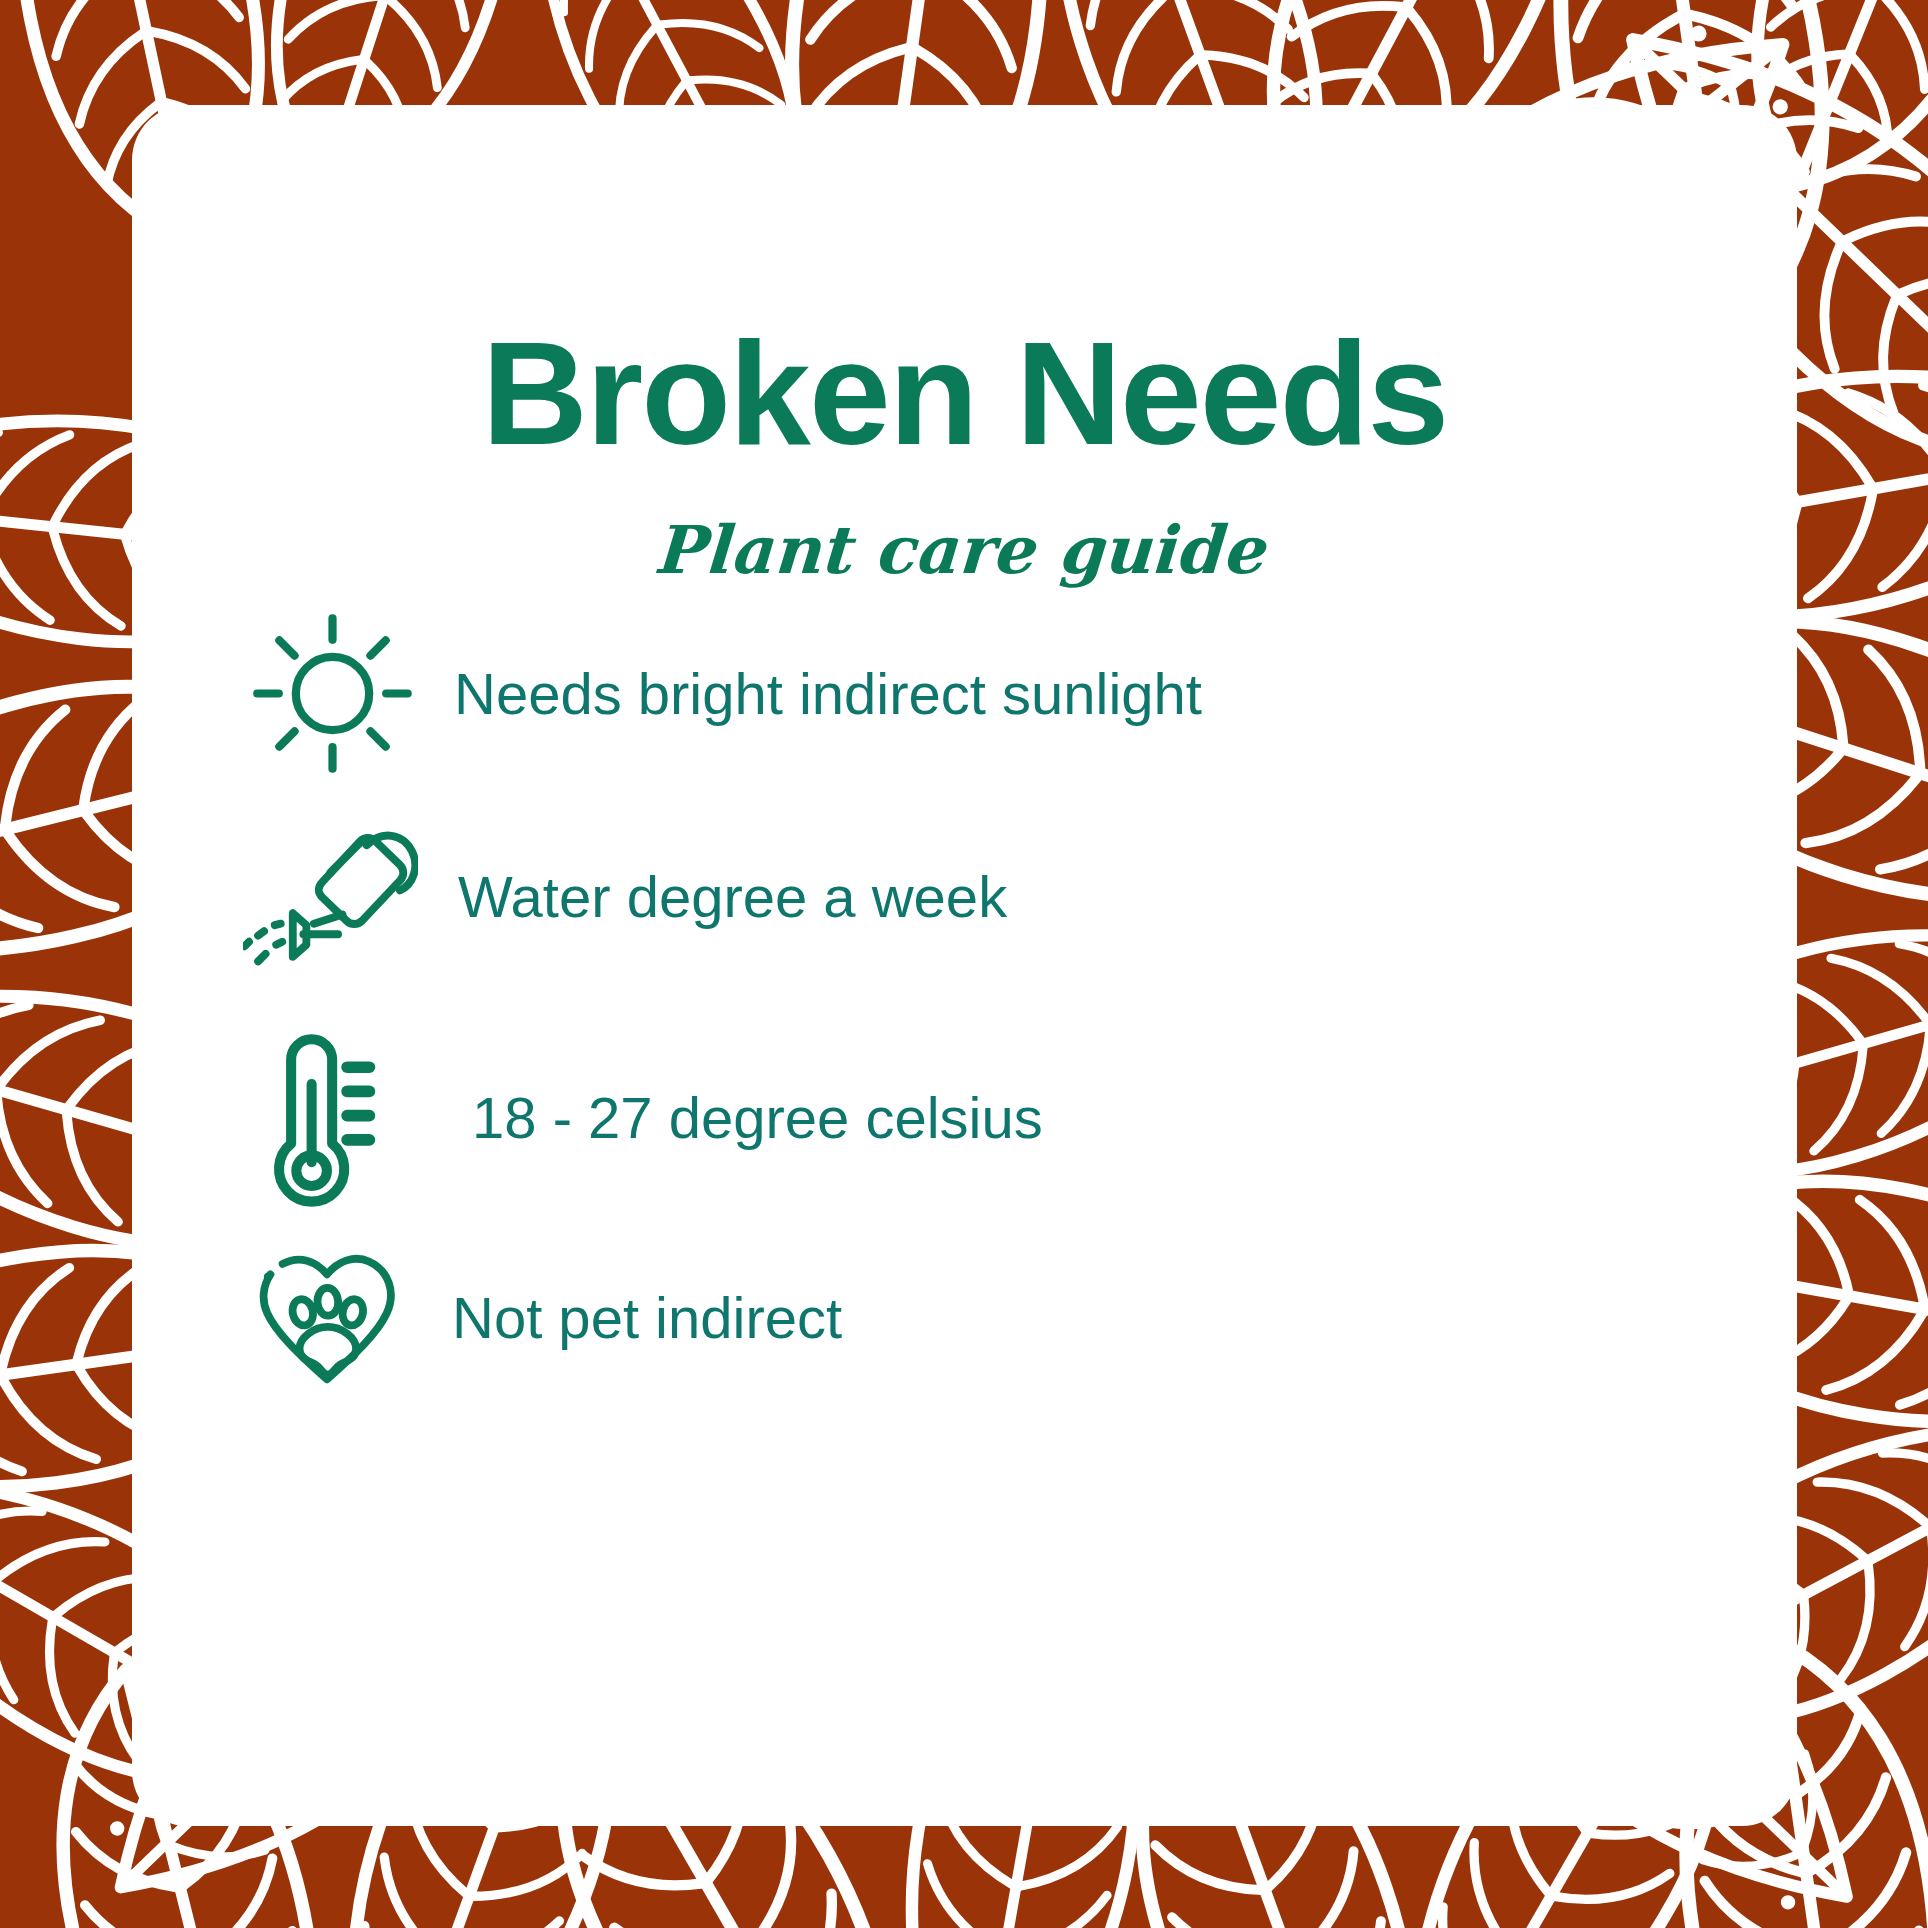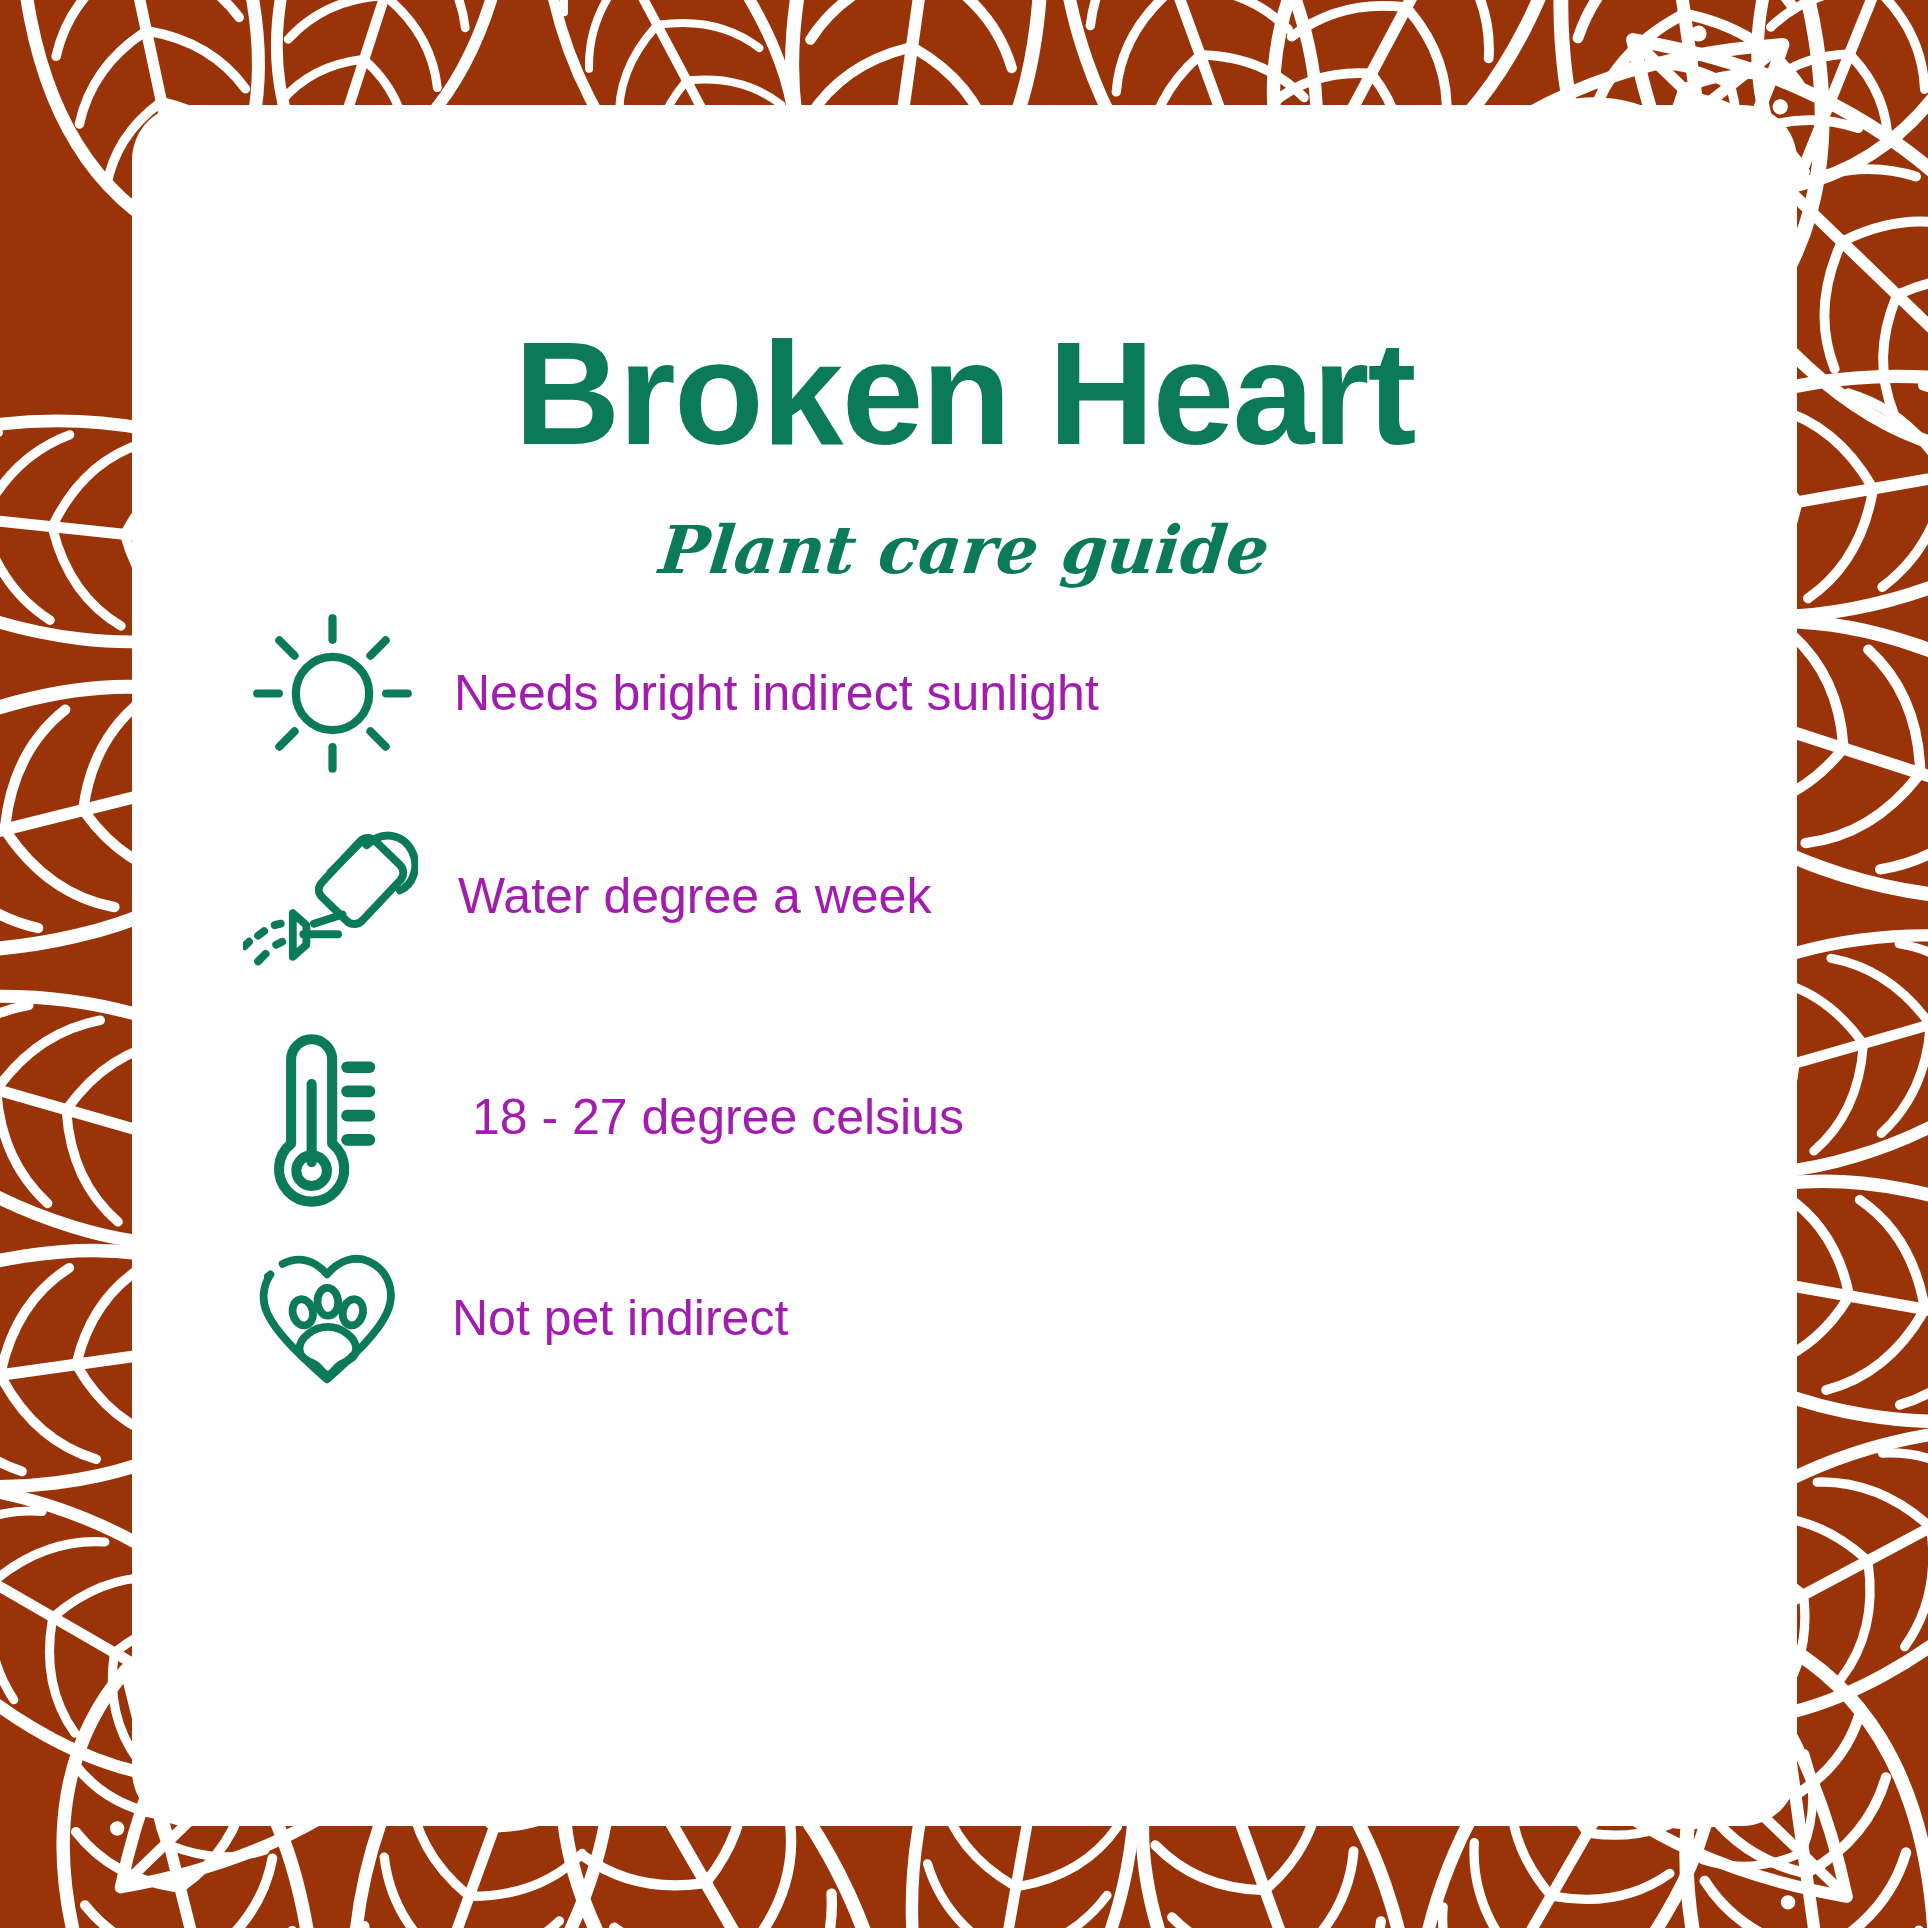--- a/index.html
+++ b/index.html
@@ -81,23 +81,23 @@
   }
   .care-icon {
     flex: 0 0 auto;
     display: flex;
     align-items: center;
     justify-content: center;
   }
   .care-label {
     font-family: "Liberation Sans", sans-serif;
     font-weight: 400;
-    font-size: 50px;
+    font-size: 58px;
     line-height: 1.1;
-    color: #a21caf;
+    color: #0f766e;
     white-space: nowrap;
   }
 
   #row-0 { top: 499px; }
   #row-1 { top: 716px; }
   #row-2 { top: 923px; }
   #row-3 { top: 1135px; }
 
   #row-0 .care-label { margin-left: 32px; }
   #row-1 .care-label { margin-left: 40px; }
@@ -172,21 +172,21 @@
       <use href="#leafShape" transform="translate(1370,2080) rotate(160) scale(0.95)"></use>
       <use href="#leafShape" transform="translate(1650,2010) rotate(-150) scale(0.9)"></use>
       <use href="#leafShape" transform="translate(1930,2070) rotate(172) scale(1.0)"></use>
       <use href="#leafShape" transform="translate(330,1810) rotate(-134) scale(0.85)"></use>
       <use href="#leafShape" transform="translate(1760,1820) rotate(134) scale(0.85)"></use>
     </g>
   </svg>
 
   <div id="card">
 
-    <div id="title">Broken Heart</div>
+    <div id="title">Broken Needs</div>
     <div id="subtitle">Plant care guide</div>
 
     <div class="care-row" id="row-0">
       <span class="care-icon">
         <svg width="179" height="179" viewBox="0 0 100 100" xmlns="http://www.w3.org/2000/svg" aria-hidden="true">
           <g stroke="#0B7A58" stroke-width="4.6" stroke-linecap="round" fill="none">
             <circle cx="50" cy="50" r="20.5"></circle>
             <line x1="50" y1="8" x2="50" y2="20"></line>
             <line x1="50" y1="80" x2="50" y2="92"></line>
             <line x1="8" y1="50" x2="20" y2="50"></line>

